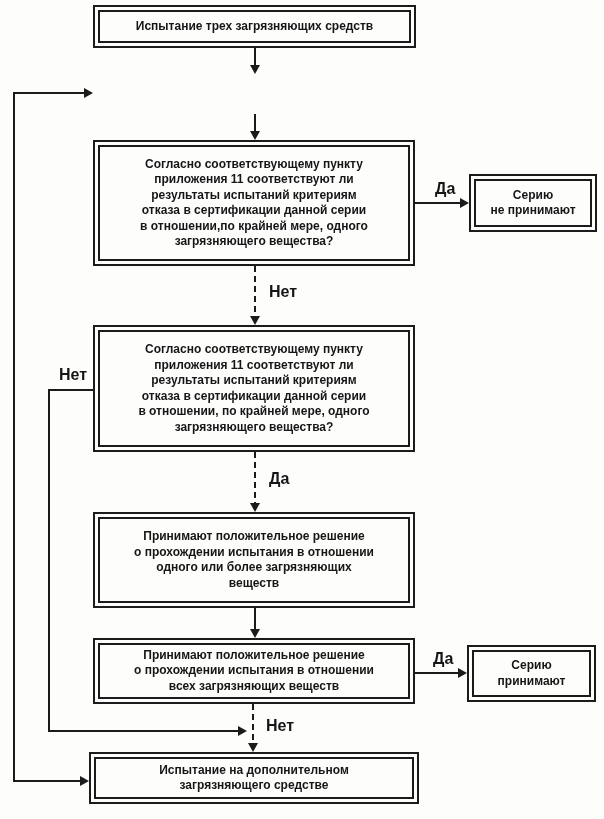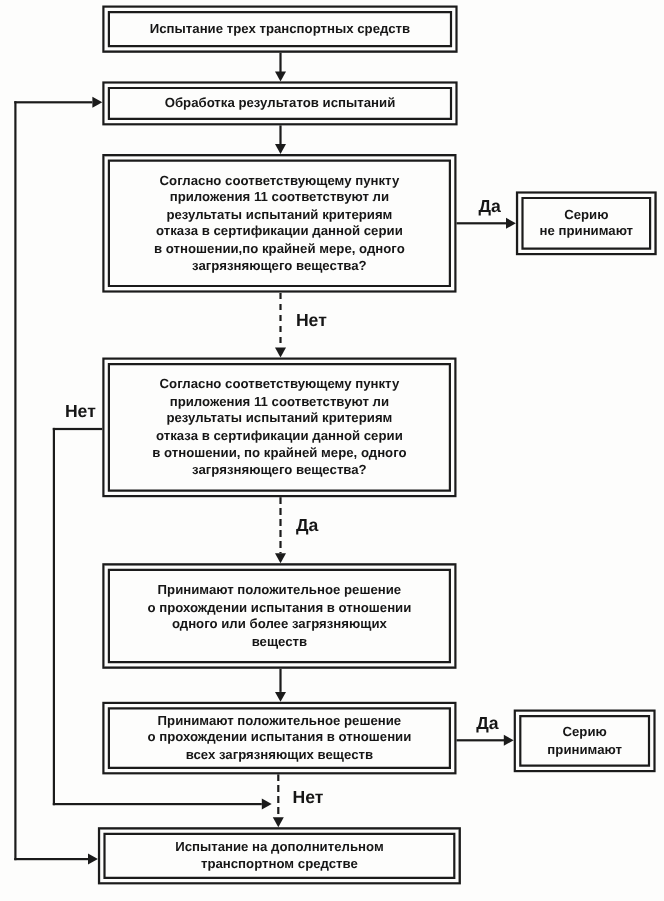--- a/index.html
+++ b/index.html
@@ -50,23 +50,22 @@
     background:var(--bg);
     padding:0 2px;
     line-height:14px;
   }
 </style>
 </head>
 <body>
 
 <div class="canvas">
 
-  <div class="node" style="left:93px;top:5px;width:323px;height:43px;">Испытание трех транспортных средств</div>
+  <div class="node" style="left:93px;top:5px;width:323px;height:43px;">Испытание трех загрязняющих средств</div>
 
-  <div class="node" style="left:93px;top:74px;width:323px;height:40px;">Обработка результатов испытаний</div>
 
   <div class="node" style="left:93px;top:140px;width:322px;height:126px;">Согласно соответствующему пункту
 приложения 11 соответствуют ли
 результаты испытаний критериям
 отказа в сертификации данной серии
 в отношении,по крайней мере, одного
 загрязняющего вещества?</div>
 
   <div class="node" style="left:93px;top:325px;width:322px;height:127px;">Согласно соответствующему пункту
 приложения 11 соответствуют ли
@@ -78,21 +77,21 @@
   <div class="node" style="left:93px;top:512px;width:322px;height:96px;">Принимают положительное решение
 о прохождении испытания в отношении
 одного или более загрязняющих
 веществ</div>
 
   <div class="node" style="left:93px;top:638px;width:322px;height:66px;">Принимают положительное решение
 о прохождении испытания в отношении
 всех загрязняющих веществ</div>
 
   <div class="node" style="left:89px;top:752px;width:330px;height:52px;">Испытание на дополнительном
-транспортном средстве</div>
+загрязняющего средстве</div>
 
   <div class="node" style="left:469px;top:174px;width:128px;height:58px;">Серию
 не принимают</div>
 
   <div class="node" style="left:467px;top:645px;width:129px;height:57px;">Серию
 принимают</div>
 
   <div class="vline" style="left:254px;top:48px;height:18px;"></div>
   <div class="arrow-down" style="left:250px;top:65px;"></div>
 

